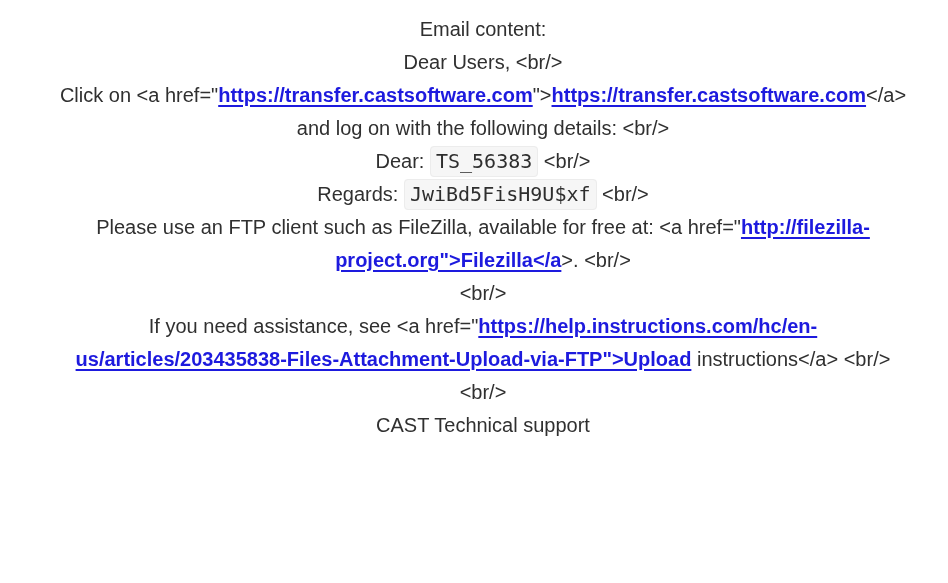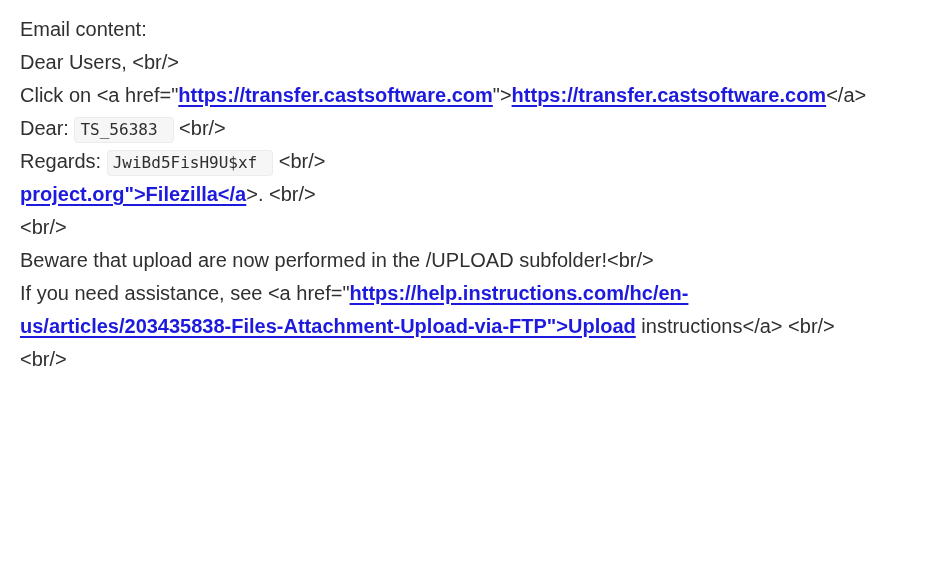--- a/index.html
+++ b/index.html
@@ -22,48 +22,51 @@
   .doc {
     padding: 13px 2px 0 20px;
     font-family: "Liberation Sans", "DejaVu Sans", sans-serif;
     font-size: 20px;
     line-height: 33px;
     color: var(--text);
   }
   .line {
     white-space: pre;
     height: 33px;
+    text-align: center;
   }
   a.link {
     color: var(--link);
     text-decoration: underline;
     text-underline-offset: 3px;
     cursor: pointer;
     font-weight: bold;
   }
   code.inline-code {
     font-family: "DejaVu Sans Mono", "Liberation Mono", monospace;
-    font-size: 16px;
+    font-size: 20px;
     color: var(--code-text);
     background: var(--code-bg);
     border: 1px solid var(--code-border);
     border-radius: 4px;
-    padding: 2px 15px 3px 5px;
+    padding: 2px 5px 3px 5px;
   }
 </style>
 </head>
 <body>
 
 <main class="doc">
   <div id="email-lines">
       <div class="line"><span>Email content:</span></div>
       <div class="line"><span>Dear Users, &lt;br/&gt;</span></div>
       <div class="line"><span>Click on &lt;a href="</span><a class="link" href="#">https://transfer.castsoftware.com</a><span>"&gt;</span><a class="link" href="#">https://transfer.castsoftware.com</a><span>&lt;/a&gt;</span></div>
+      <div class="line"><span>and log on with the following details: &lt;br/&gt;</span></div>
       <div class="line"><span>Dear: </span><code class="inline-code">TS_56383</code><span> &lt;br/&gt;</span></div>
       <div class="line"><span>Regards: </span><code class="inline-code">JwiBd5FisH9U$xf</code><span> &lt;br/&gt;</span></div>
+      <div class="line"><span>Please use an FTP client such as FileZilla, available for free at: &lt;a href="</span><a class="link" href="#">http://filezilla-</a></div>
       <div class="line"><a class="link" href="#">project.org"&gt;Filezilla&lt;/a</a><span>&gt;. &lt;br/&gt;</span></div>
       <div class="line"><span>&lt;br/&gt;</span></div>
-      <div class="line"><span>Beware that upload are now performed in the /UPLOAD subfolder!&lt;br/&gt;</span></div>
       <div class="line"><span>If you need assistance, see &lt;a href="</span><a class="link" href="#">https://help.instructions.com/hc/en-</a></div>
       <div class="line"><a class="link" href="#">us/articles/203435838-Files-Attachment-Upload-via-FTP"&gt;Upload</a><span> instructions&lt;/a&gt; &lt;br/&gt;</span></div>
       <div class="line"><span>&lt;br/&gt;</span></div>
+      <div class="line"><span>CAST Technical support</span></div>
     </div>
 </main>
 
 </body></html>

